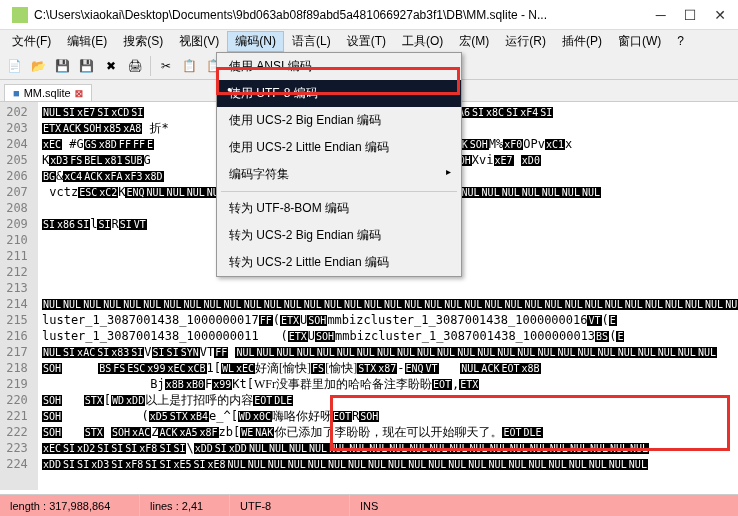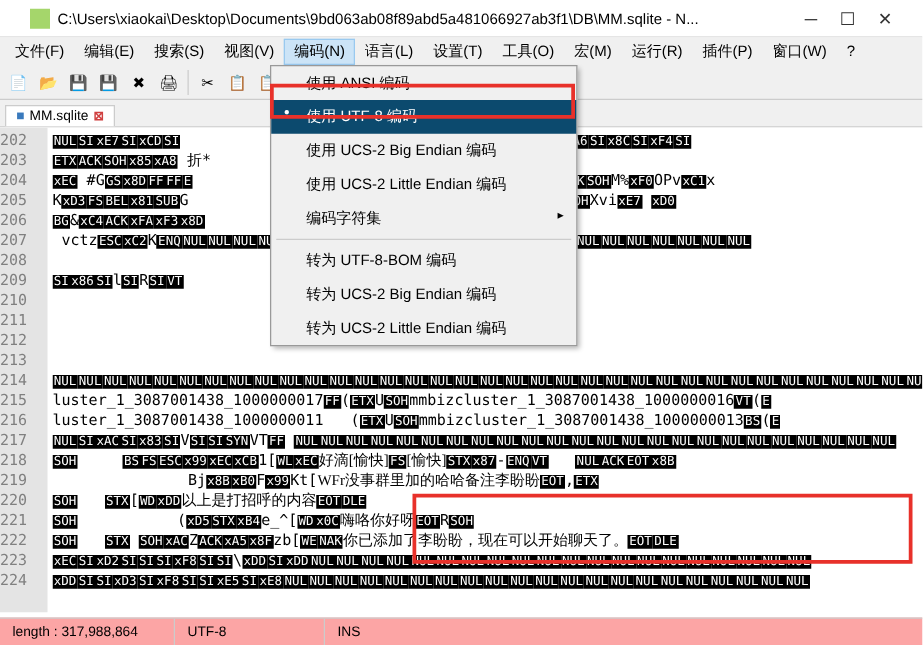--- a/index.html
+++ b/index.html
@@ -1,37 +1,37 @@
 <!DOCTYPE html>
 <html><head>
 <meta charset="utf-8">
 <style>
 * { box-sizing: border-box; margin: 0; padding: 0; }
 body { font-family: "Microsoft YaHei", "SimSun", sans-serif; font-size: 12px; background: #fff; width: 738px; height: 516px; overflow: hidden; position: relative; }
-.titlebar { height: 30px; background: #fff; border-bottom: 1px solid #ddd; display: flex; align-items: center; padding: 0 24px; }
+.titlebar { height: 30px; background: #fff; border-bottom: 1px solid #ddd; display: flex; align-items: center; padding: 0 12px; }
 .titlebar-icon { width: 16px; height: 16px; background: #a5d66b; margin-right: 6px; }
 .titlebar-text { flex: 1; font-size: 12px; color: #000; overflow: hidden; white-space: nowrap; text-overflow: ellipsis; }
 .window-controls { display: flex; gap: 18px; }
 .window-controls span { cursor: pointer; color: #333; font-size: 14px; }
 .menubar { height: 22px; background: #f0f0f0; display: flex; align-items: center; padding: 0 4px; gap: 0; }
 .menubar-item { padding: 4px 8px; cursor: pointer; font-size: 12px; }
 .menubar-item.active { background: #cce4f7; border: 1px solid #99c9ef; padding: 1px 7px; }
 .toolbar { height: 28px; background: #f0f0f0; border-bottom: 1px solid #ccc; display: flex; align-items: center; padding: 0 4px; gap: 2px; }
 .toolbar-btn { width: 22px; height: 22px; display: flex; align-items: center; justify-content: center; cursor: pointer; }
 .toolbar-sep { width: 1px; height: 20px; background: #ccc; margin: 0 2px; }
 .tabbar { height: 22px; background: #f0f0f0; display: flex; align-items: flex-end; padding: 0 4px; border-bottom: 1px solid #ccc; }
 .tab { background: #fff; border: 1px solid #ccc; border-bottom: none; padding: 2px 8px; display: flex; align-items: center; gap: 4px; font-size: 11px; }
 .tab-close { color: #d04040; font-weight: bold; cursor: pointer; font-size: 10px; }
 .editor { position: relative; height: 388px; overflow: hidden; background: #fff; display: flex; }
-.gutter { width: 38px; background: #e4e4e4; color: #808080; font-family: "Consolas", monospace; font-size: 12px; text-align: left; padding: 2px 4px 0 0; line-height: 16px; }
+.gutter { width: 38px; background: #e4e4e4; color: #808080; font-family: "Consolas", monospace; font-size: 12px; text-align: center; padding: 2px 4px 0 0; line-height: 16px; }
 .content { flex: 1; font-family: "Consolas", monospace; font-size: 12px; line-height: 16px; padding: 2px 0 0 4px; position: relative; overflow: hidden; white-space: pre; }
 .hex { background: #000; color: #fff; padding: 0 1px; font-size: 10px; }
 .dropdown { position: absolute; left: 216px; top: 52px; width: 246px; background: #f0f0f0; border: 1px solid #999; box-shadow: 2px 2px 4px rgba(0,0,0,0.3); z-index: 100; }
-.dropdown-item { padding: 5px 28px; font-size: 12px; cursor: pointer; position: relative; }
-.dropdown-item.selected { background: #0c4a6e; color: #fff; }
+.dropdown-item { padding: 5px 12px; font-size: 12px; cursor: pointer; position: relative; }
+.dropdown-item.selected { background: #0f172a; color: #fff; }
 .dropdown-item.selected::before { content: "●"; position: absolute; left: 10px; font-size: 8px; }
 .dropdown-item.submenu::after { content: "▸"; position: absolute; right: 10px; font-size: 10px; }
 .dropdown-sep { height: 1px; background: #ccc; margin: 3px 4px; }
 .redbox1 { position: absolute; border: 3px solid #e8312a; left: 216px; top: 67px; width: 244px; height: 28px; z-index: 200; pointer-events: none; }
 .redbox2 { position: absolute; border: 3px solid #e8312a; left: 330px; top: 395px; width: 400px; height: 56px; z-index: 50; pointer-events: none; }
 .statusbar { position: absolute; bottom: 0; left: 0; right: 0; height: 22px; background: #fca5a5; border-top: 1px solid #ccc; display: flex; align-items: center; font-size: 11px; }
 .statusbar-cell { padding: 0 10px; border-right: 1px solid #ccc; height: 100%; display: flex; align-items: center; }
 .statusbar-cell:last-child { border-right: none; }
 .line { height: 16px; overflow: hidden; }
 .cn { font-family: "Microsoft YaHei", "SimSun"; }
@@ -127,15 +127,16 @@
     <div class="dropdown-sep"></div>
     <div class="dropdown-item">转为 UTF-8-BOM 编码</div>
     <div class="dropdown-item">转为 UCS-2 Big Endian 编码</div>
     <div class="dropdown-item">转为 UCS-2 Little Endian 编码</div>
   </div>
 <div class="redbox1"></div>
 <div class="redbox2"></div>
 
 <div class="statusbar">
   <div class="statusbar-cell" style="width:140px">length : 317,988,864</div>
+  <div class="statusbar-cell" style="width:90px">lines : 2,41</div>
   <div class="statusbar-cell" style="width:120px">UTF-8</div>
   <div class="statusbar-cell" style="width:40px">INS</div>
 </div>
 
 </body></html>

